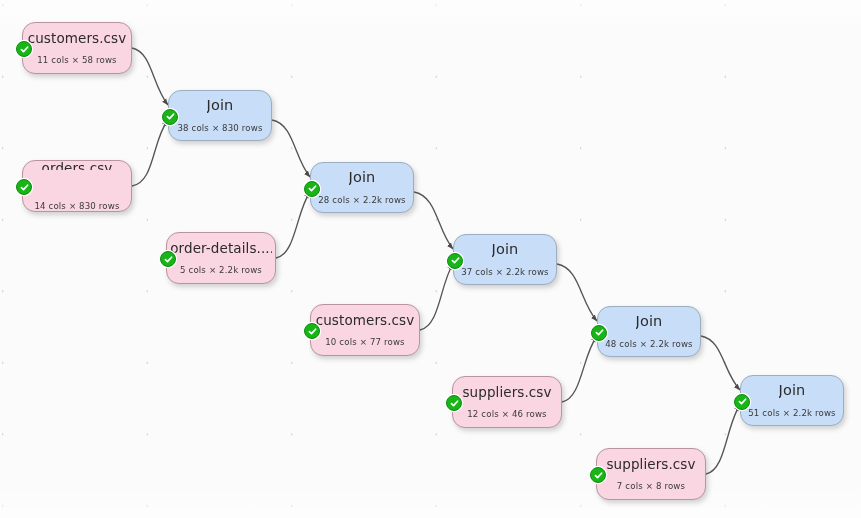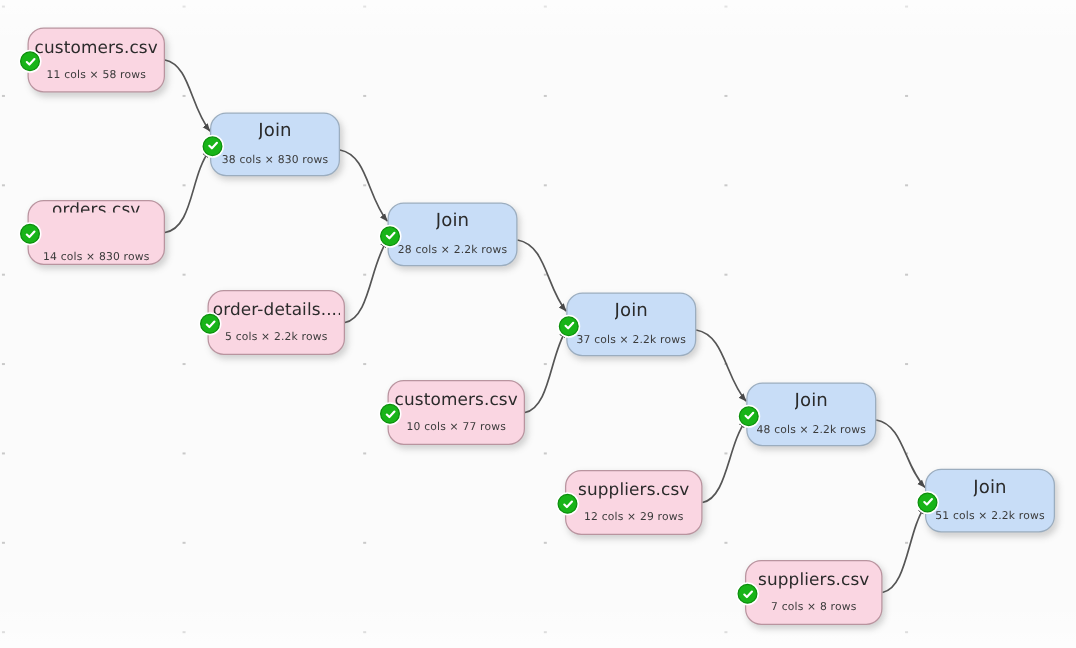--- a/index.html
+++ b/index.html
@@ -163,21 +163,21 @@
         <div class="node-title">customers.csv</div>
         <div class="node-meta">10 cols × 77 rows</div>
       </div>
       <div class="node source" style="left: 452px; top: 376px; width: 110px; height: 52px;">
         <div class="status-badge">
           <svg width="9" height="9" viewBox="0 0 10 10" aria-hidden="true">
             <path d="M1.6,5.2 L3.9,7.4 L8.4,2.5" fill="none" stroke="#ffffff" stroke-width="1.9" stroke-linecap="round" stroke-linejoin="round"></path>
           </svg>
         </div>
         <div class="node-title">suppliers.csv</div>
-        <div class="node-meta">12 cols × 29 rows</div>
+        <div class="node-meta">12 cols × 46 rows</div>
       </div>
       <div class="node source" style="left: 596px; top: 448px; width: 110px; height: 52px;">
         <div class="status-badge">
           <svg width="9" height="9" viewBox="0 0 10 10" aria-hidden="true">
             <path d="M1.6,5.2 L3.9,7.4 L8.4,2.5" fill="none" stroke="#ffffff" stroke-width="1.9" stroke-linecap="round" stroke-linejoin="round"></path>
           </svg>
         </div>
         <div class="node-title">suppliers.csv</div>
         <div class="node-meta">7 cols × 8 rows</div>
       </div>

